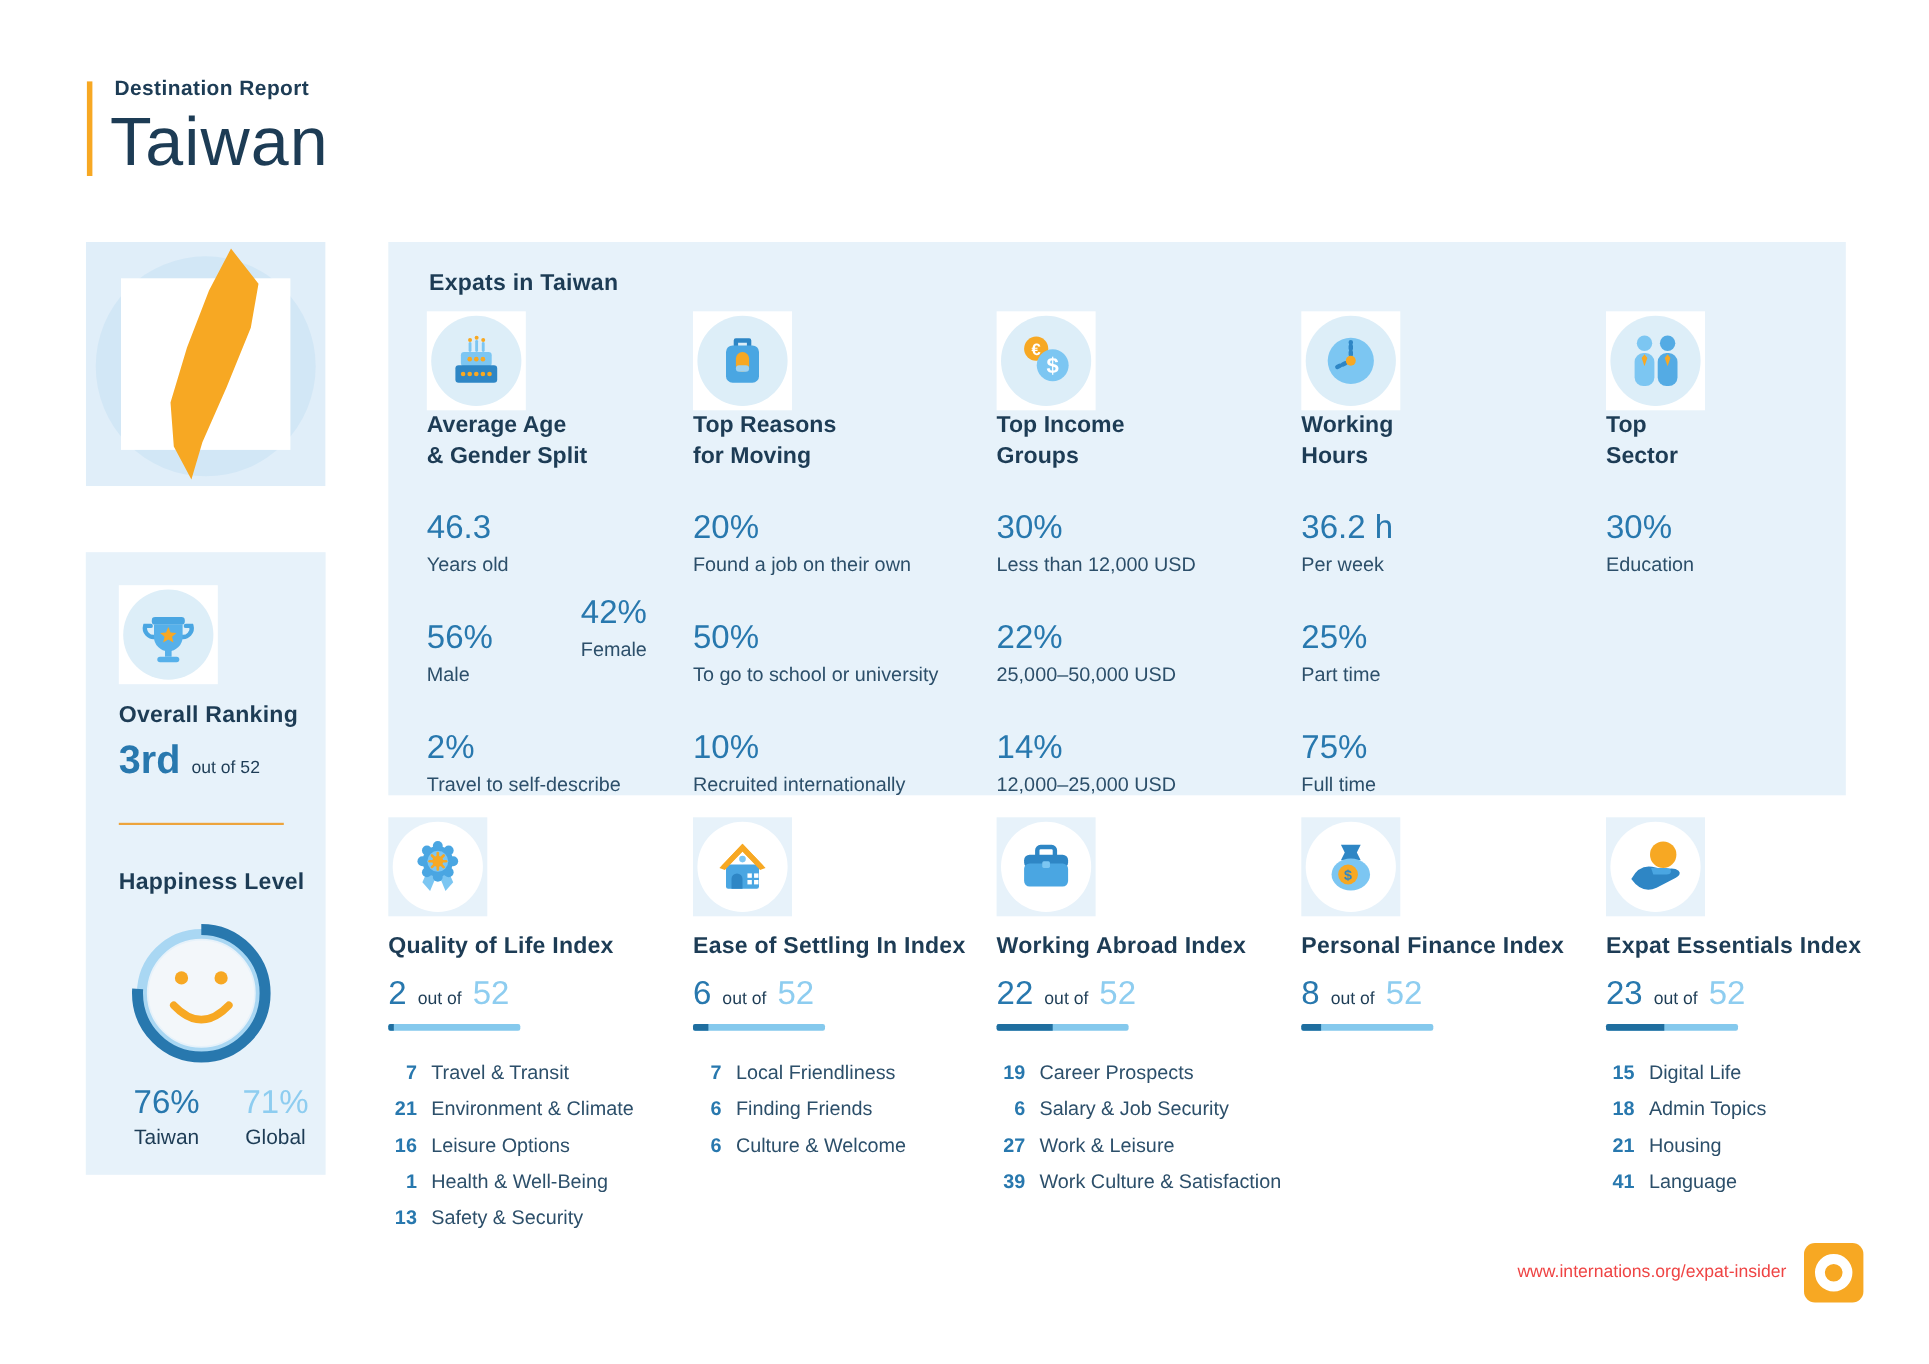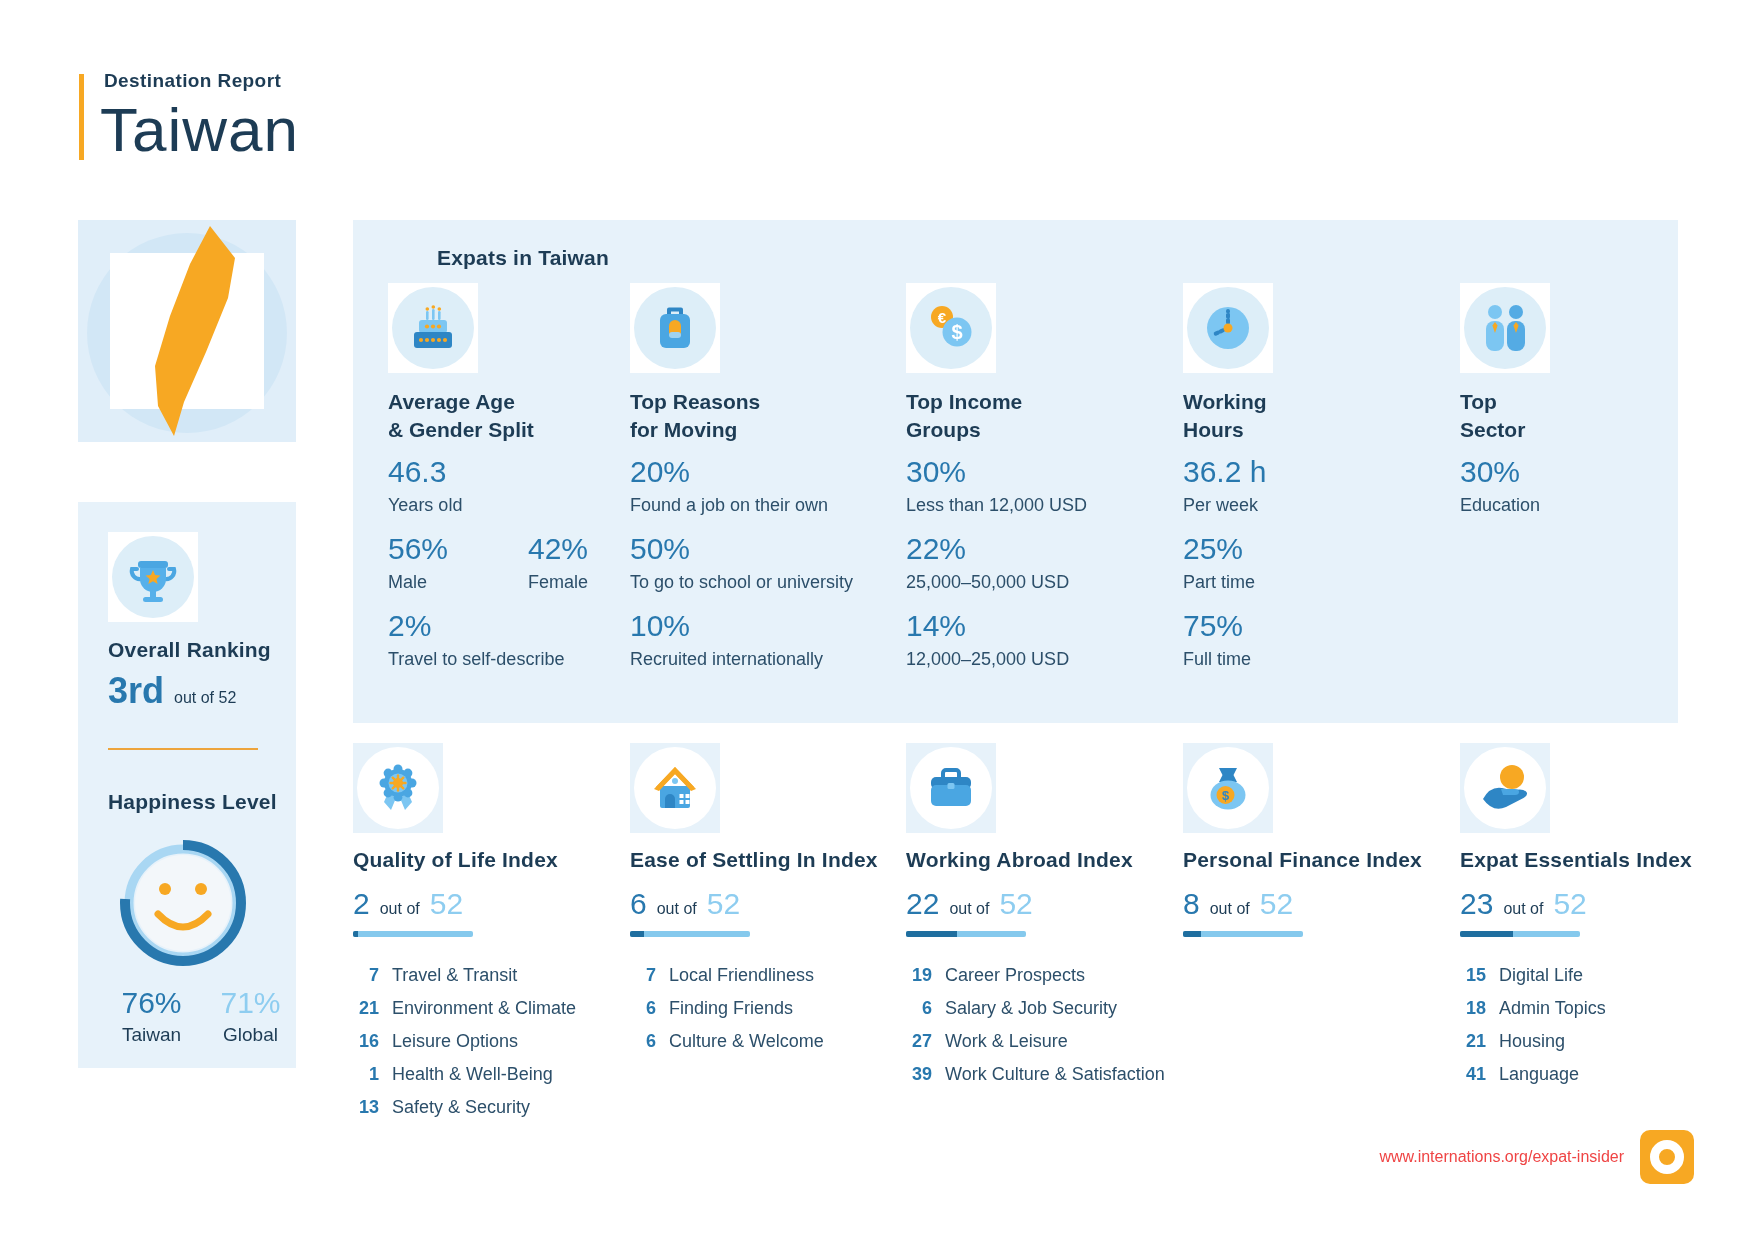--- a/index.html
+++ b/index.html
@@ -27,28 +27,28 @@
   .divider{position:absolute;left:30px;top:246px;width:150px;height:2px;background:#eda43c;}
   .happy-title{position:absolute;left:30px;top:288px;}
   .smiley{position:absolute;left:40px;top:332px;}
   .pct-row{position:absolute;left:24px;top:484px;display:flex;}
   .pct-col{width:99px;text-align:center;}
   .pct-val{font-size:30px;font-weight:500;}
   .pct-val.local{color:#2878ae;} .pct-val.global{color:#8ecdf0;}
   .pct-label{font-size:19px;color:#1d3c55;margin-top:4px;}
   
   .expats-panel{position:absolute;left:353px;top:220px;width:1325px;height:503px;background:#e7f2fa;}
-  .expats-heading{position:absolute;left:37px;top:26px;margin-left:47px;}
+  .expats-heading{position:absolute;left:37px;top:26px;}
   .expat-col{position:absolute;top:63px;width:256px;}
-  .col-title{margin-top:15px;font-size:21px;font-weight:700;line-height:28px;color:#1d3c55;}
+  .col-title{font-size:21px;font-weight:700;line-height:28px;color:#1d3c55;}
   .stat-row{margin-top:14px;}
   .stat-row:first-child{margin-top:11px;}
   .stat-cells{display:flex;}
   .stat-cell + .stat-cell{margin-left:36px;}
-  .stat-cells .stat-cell:first-child{min-width:104px;}
+  .stat-cells .stat-cell:first-child{min-width:104px;margin-top:23px;}
   .stat-value{font-size:30px;font-weight:500;color:#2878ae;line-height:34px;}
   .stat-label{font-size:18px;color:#2c4f6a;line-height:26px;margin-top:3px;}
   
   .index-card{position:absolute;top:743px;width:268px;}
   .index-title{margin-top:15px;white-space:nowrap;}
   .index-rank-row{margin-top:15px;display:flex;align-items:baseline;}
   .index-rank{font-size:30px;font-weight:500;color:#2878ae;}
   .index-outof{font-size:16px;color:#1d3c55;margin:0 10px;}
   .index-total{font-size:30px;font-weight:500;color:#8ecdf0;}
   .index-bar{margin-top:10px;width:120px;height:6px;background:#85c9ed;border-radius:2px;position:relative;}

